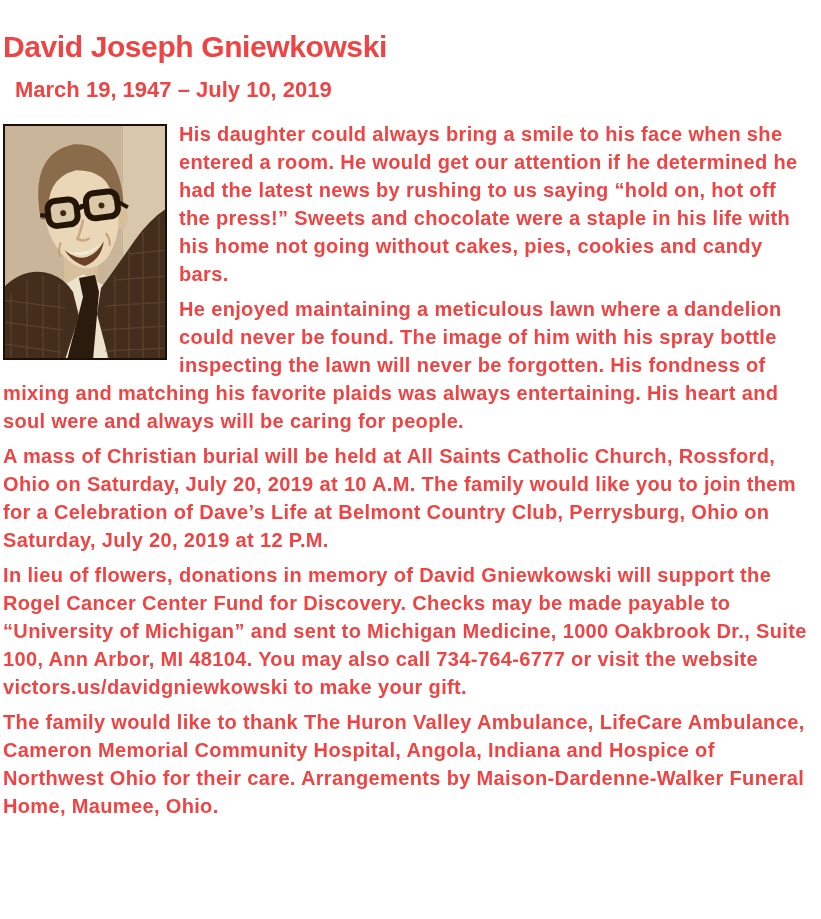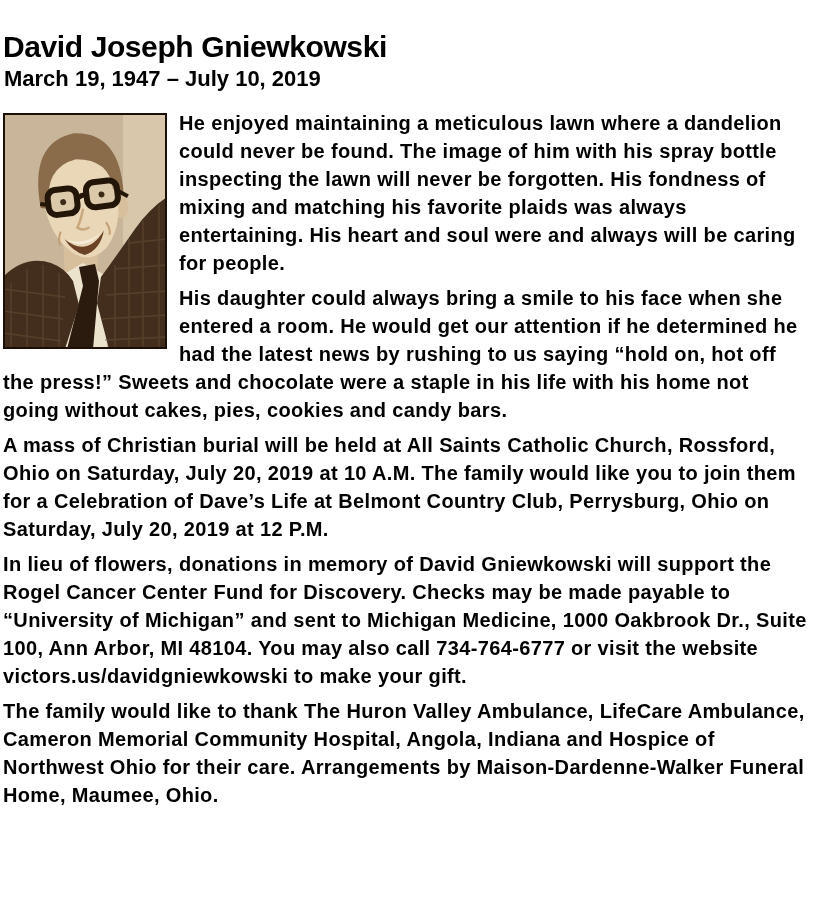--- a/index.html
+++ b/index.html
@@ -9,32 +9,32 @@
     background: #ffffff;
     overflow: hidden;
   }
   .page {
     box-sizing: border-box;
     width: 821px;
     height: 919px;
     padding: 30px 14px 0 3px;
     font-family: "Liberation Sans", "DejaVu Sans", sans-serif;
     font-weight: bold;
-    color: #000000;
+    color: #ef4444;
     background: #ffffff;
   }
   .title {
     margin: 0;
     font-size: 30px;
     line-height: 34px;
     letter-spacing: -0.4px;
     font-weight: bold;
   }
   .dates {
-    margin: 1px;
+    margin: 12px;
     font-size: 22px;
     line-height: 28px;
     font-weight: bold;
   }
   .content { margin-top: 16px; }
   .photo-frame {
     float: left;
     width: 164px;
     height: 236px;
     margin: 4px 12px 10px 0;
@@ -100,20 +100,20 @@
           <path d="M80,96 Q76,108 72,114 Q78,119 84,115" stroke="#c8a87f" stroke-width="2.5" fill="none"></path>
           <path d="M58,124 Q78,145 98,120 Q92,139 76,142 Q64,137 58,124 Z" fill="#6b4226"></path>
           <path d="M60,125 Q78,139 96,121 Q80,133 60,125 Z" fill="#f4ecd8"></path>
           <path d="M55,116 Q51,123 53,130 M101,112 Q105,119 103,125" stroke="#c49f76" stroke-width="2" fill="none"></path>
         </g>
 
         <rect x="1" y="1" width="162" height="234" fill="none" stroke="#1c1006" stroke-width="2"></rect>
       </svg>
     </div>
 
+    <p>His daughter could always bring a smile to his face when she entered a room. He would get our attention if he determined he had the latest news by rushing to us saying “hold on, hot off the press!” Sweets and chocolate were a staple in his life with his home not going without cakes, pies, cookies and candy bars.</p>
     <p>He enjoyed maintaining a meticulous lawn where a dandelion could never be found. The image of him with his spray bottle inspecting the lawn will never be forgotten. His fondness of mixing and matching his favorite plaids was always entertaining. His heart and soul were and always will be caring for people.</p>
-    <p>His daughter could always bring a smile to his face when she entered a room. He would get our attention if he determined he had the latest news by rushing to us saying “hold on, hot off the press!” Sweets and chocolate were a staple in his life with his home not going without cakes, pies, cookies and candy bars.</p>
     <p>A mass of Christian burial will be held at All Saints Catholic Church, Rossford, Ohio on Saturday, July 20, 2019 at 10 A.M. The family would like you to join them for a Celebration of Dave’s Life at Belmont Country Club, Perrysburg, Ohio on Saturday, July 20, 2019 at 12 P.M.</p>
     <p>In lieu of flowers, donations in memory of David Gniewkowski will support the Rogel Cancer Center Fund for Discovery. Checks may be made payable to “University of Michigan” and sent to Michigan Medicine, 1000 Oakbrook Dr., Suite 100, Ann Arbor, MI 48104. You may also call 734-764-6777 or visit the website victors.us/davidgniewkowski to make your gift.</p>
     <p>The family would like to thank The Huron Valley Ambulance, LifeCare Ambulance, Cameron Memorial Community Hospital, Angola, Indiana and Hospice of Northwest Ohio for their care. Arrangements by Maison-Dardenne-Walker Funeral Home, Maumee, Ohio.</p>
 
   </div>
 </div>
 
 </body></html>

